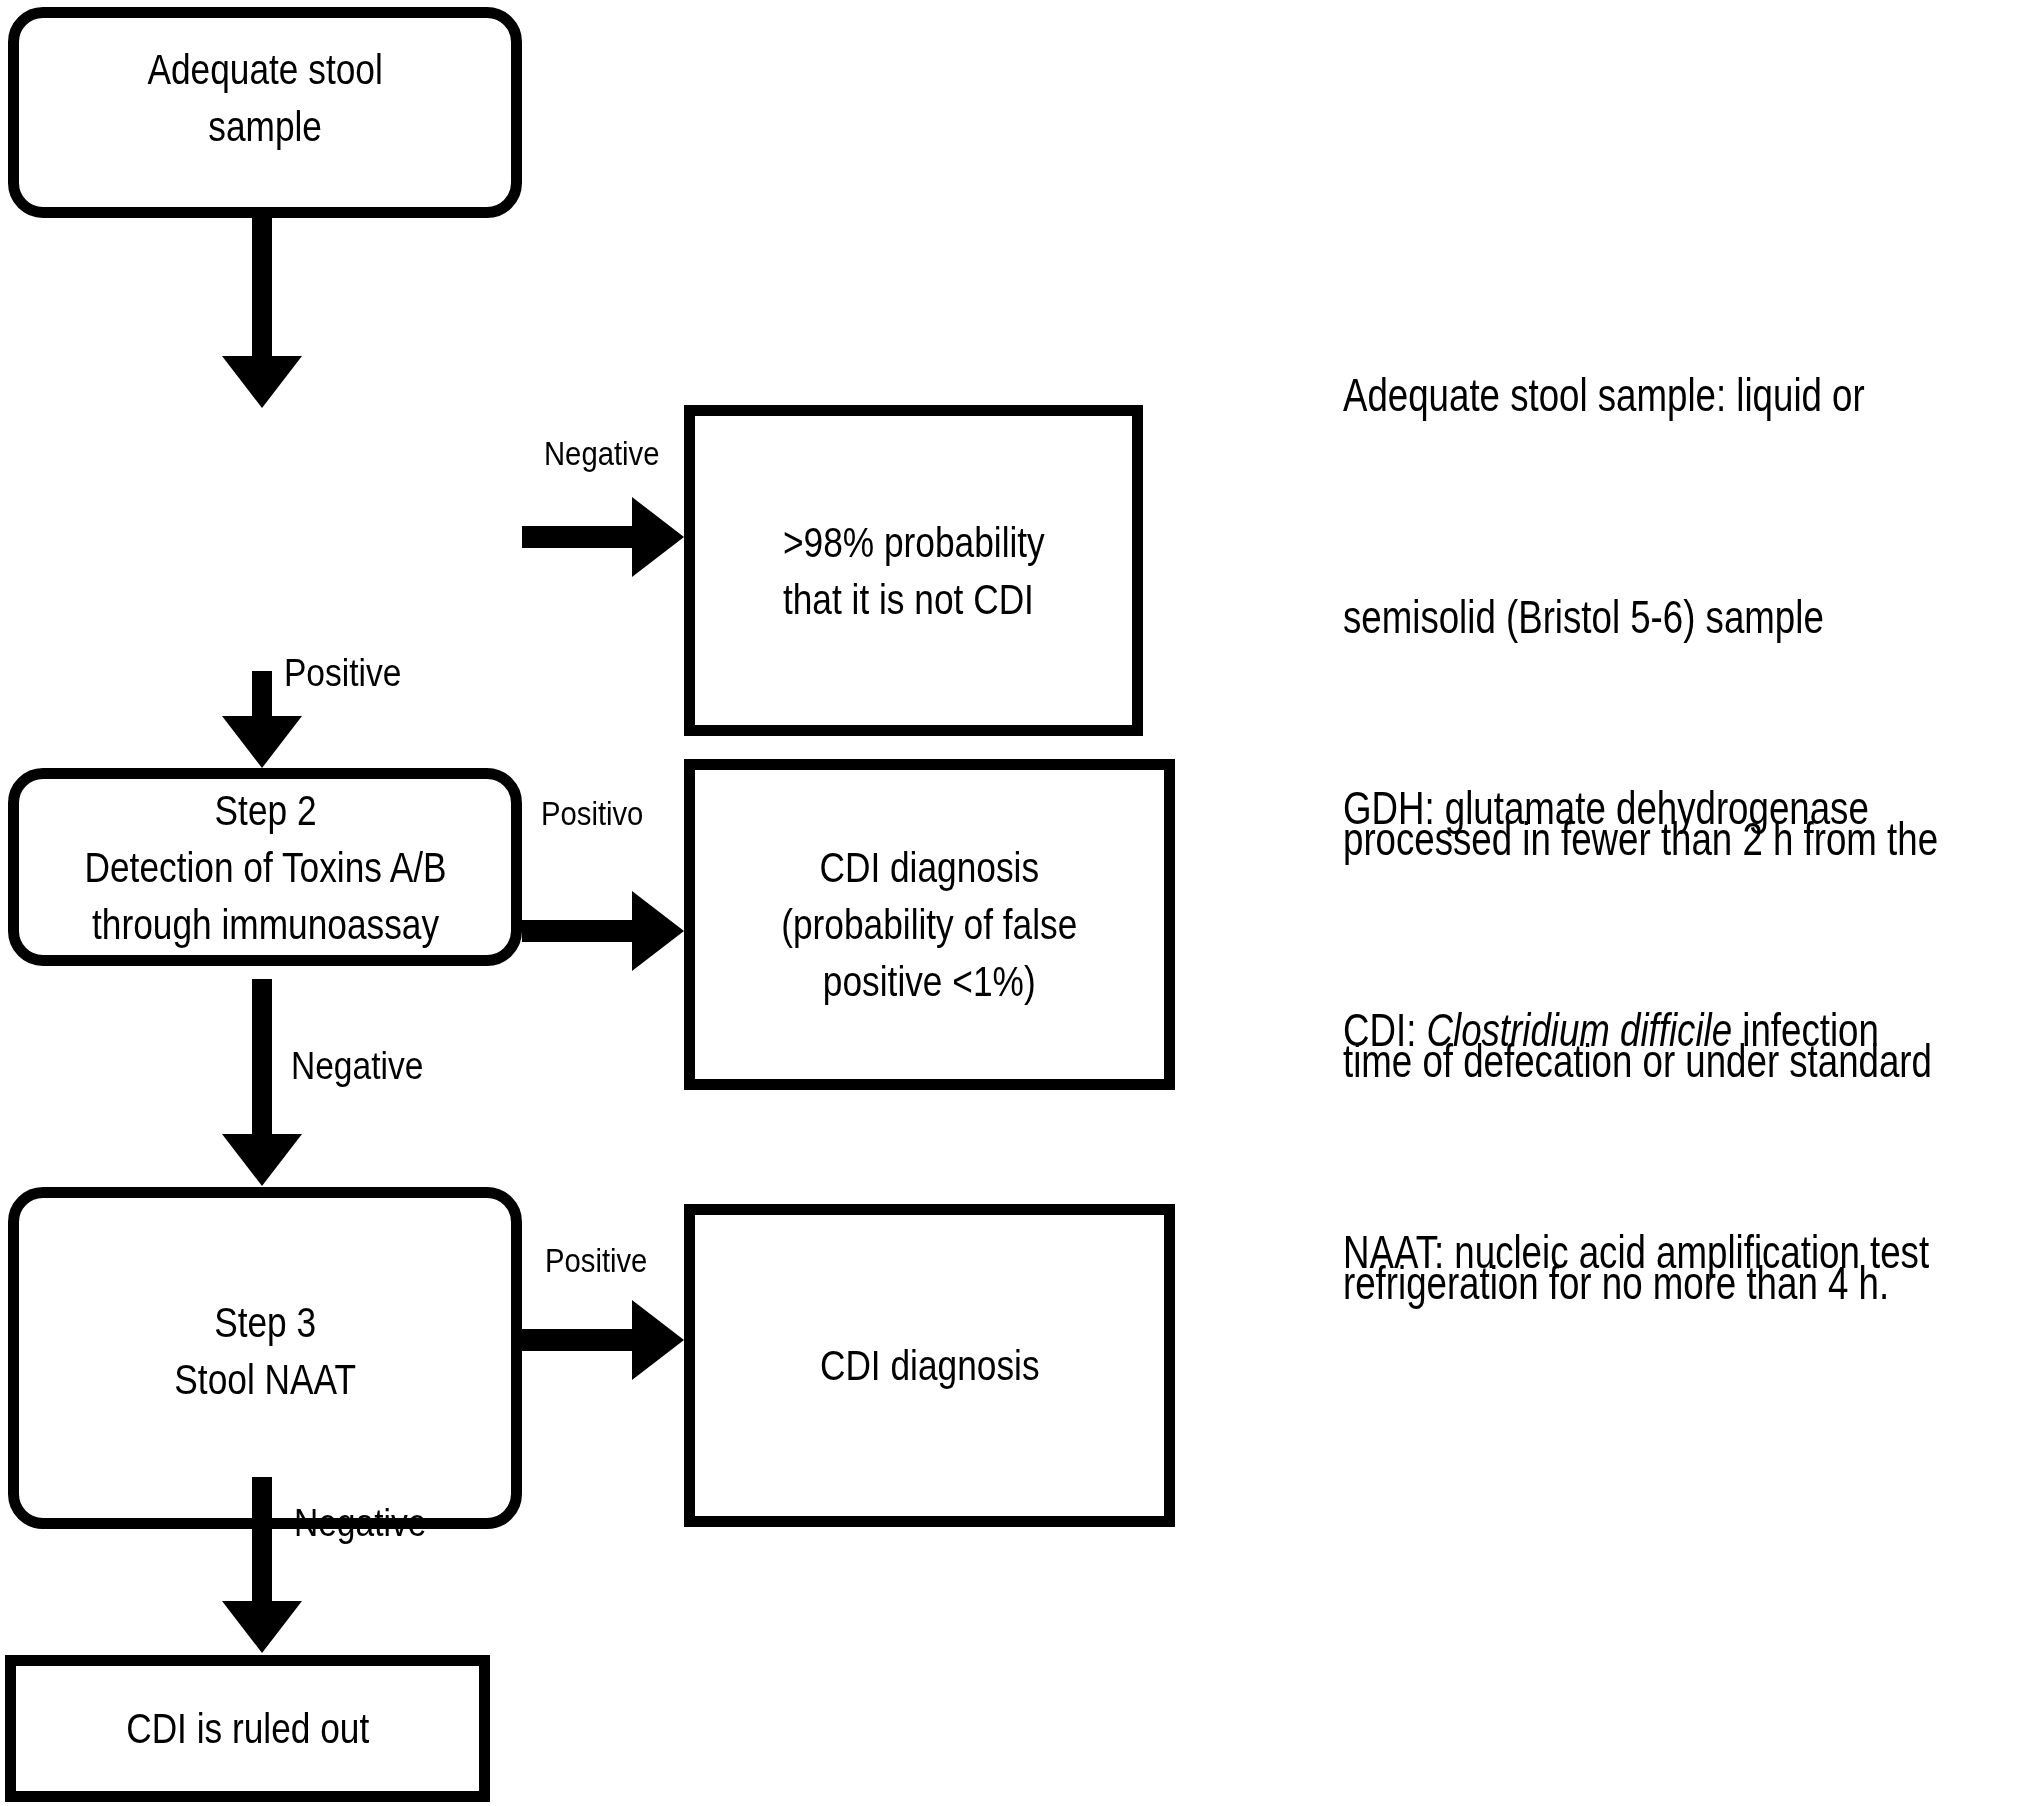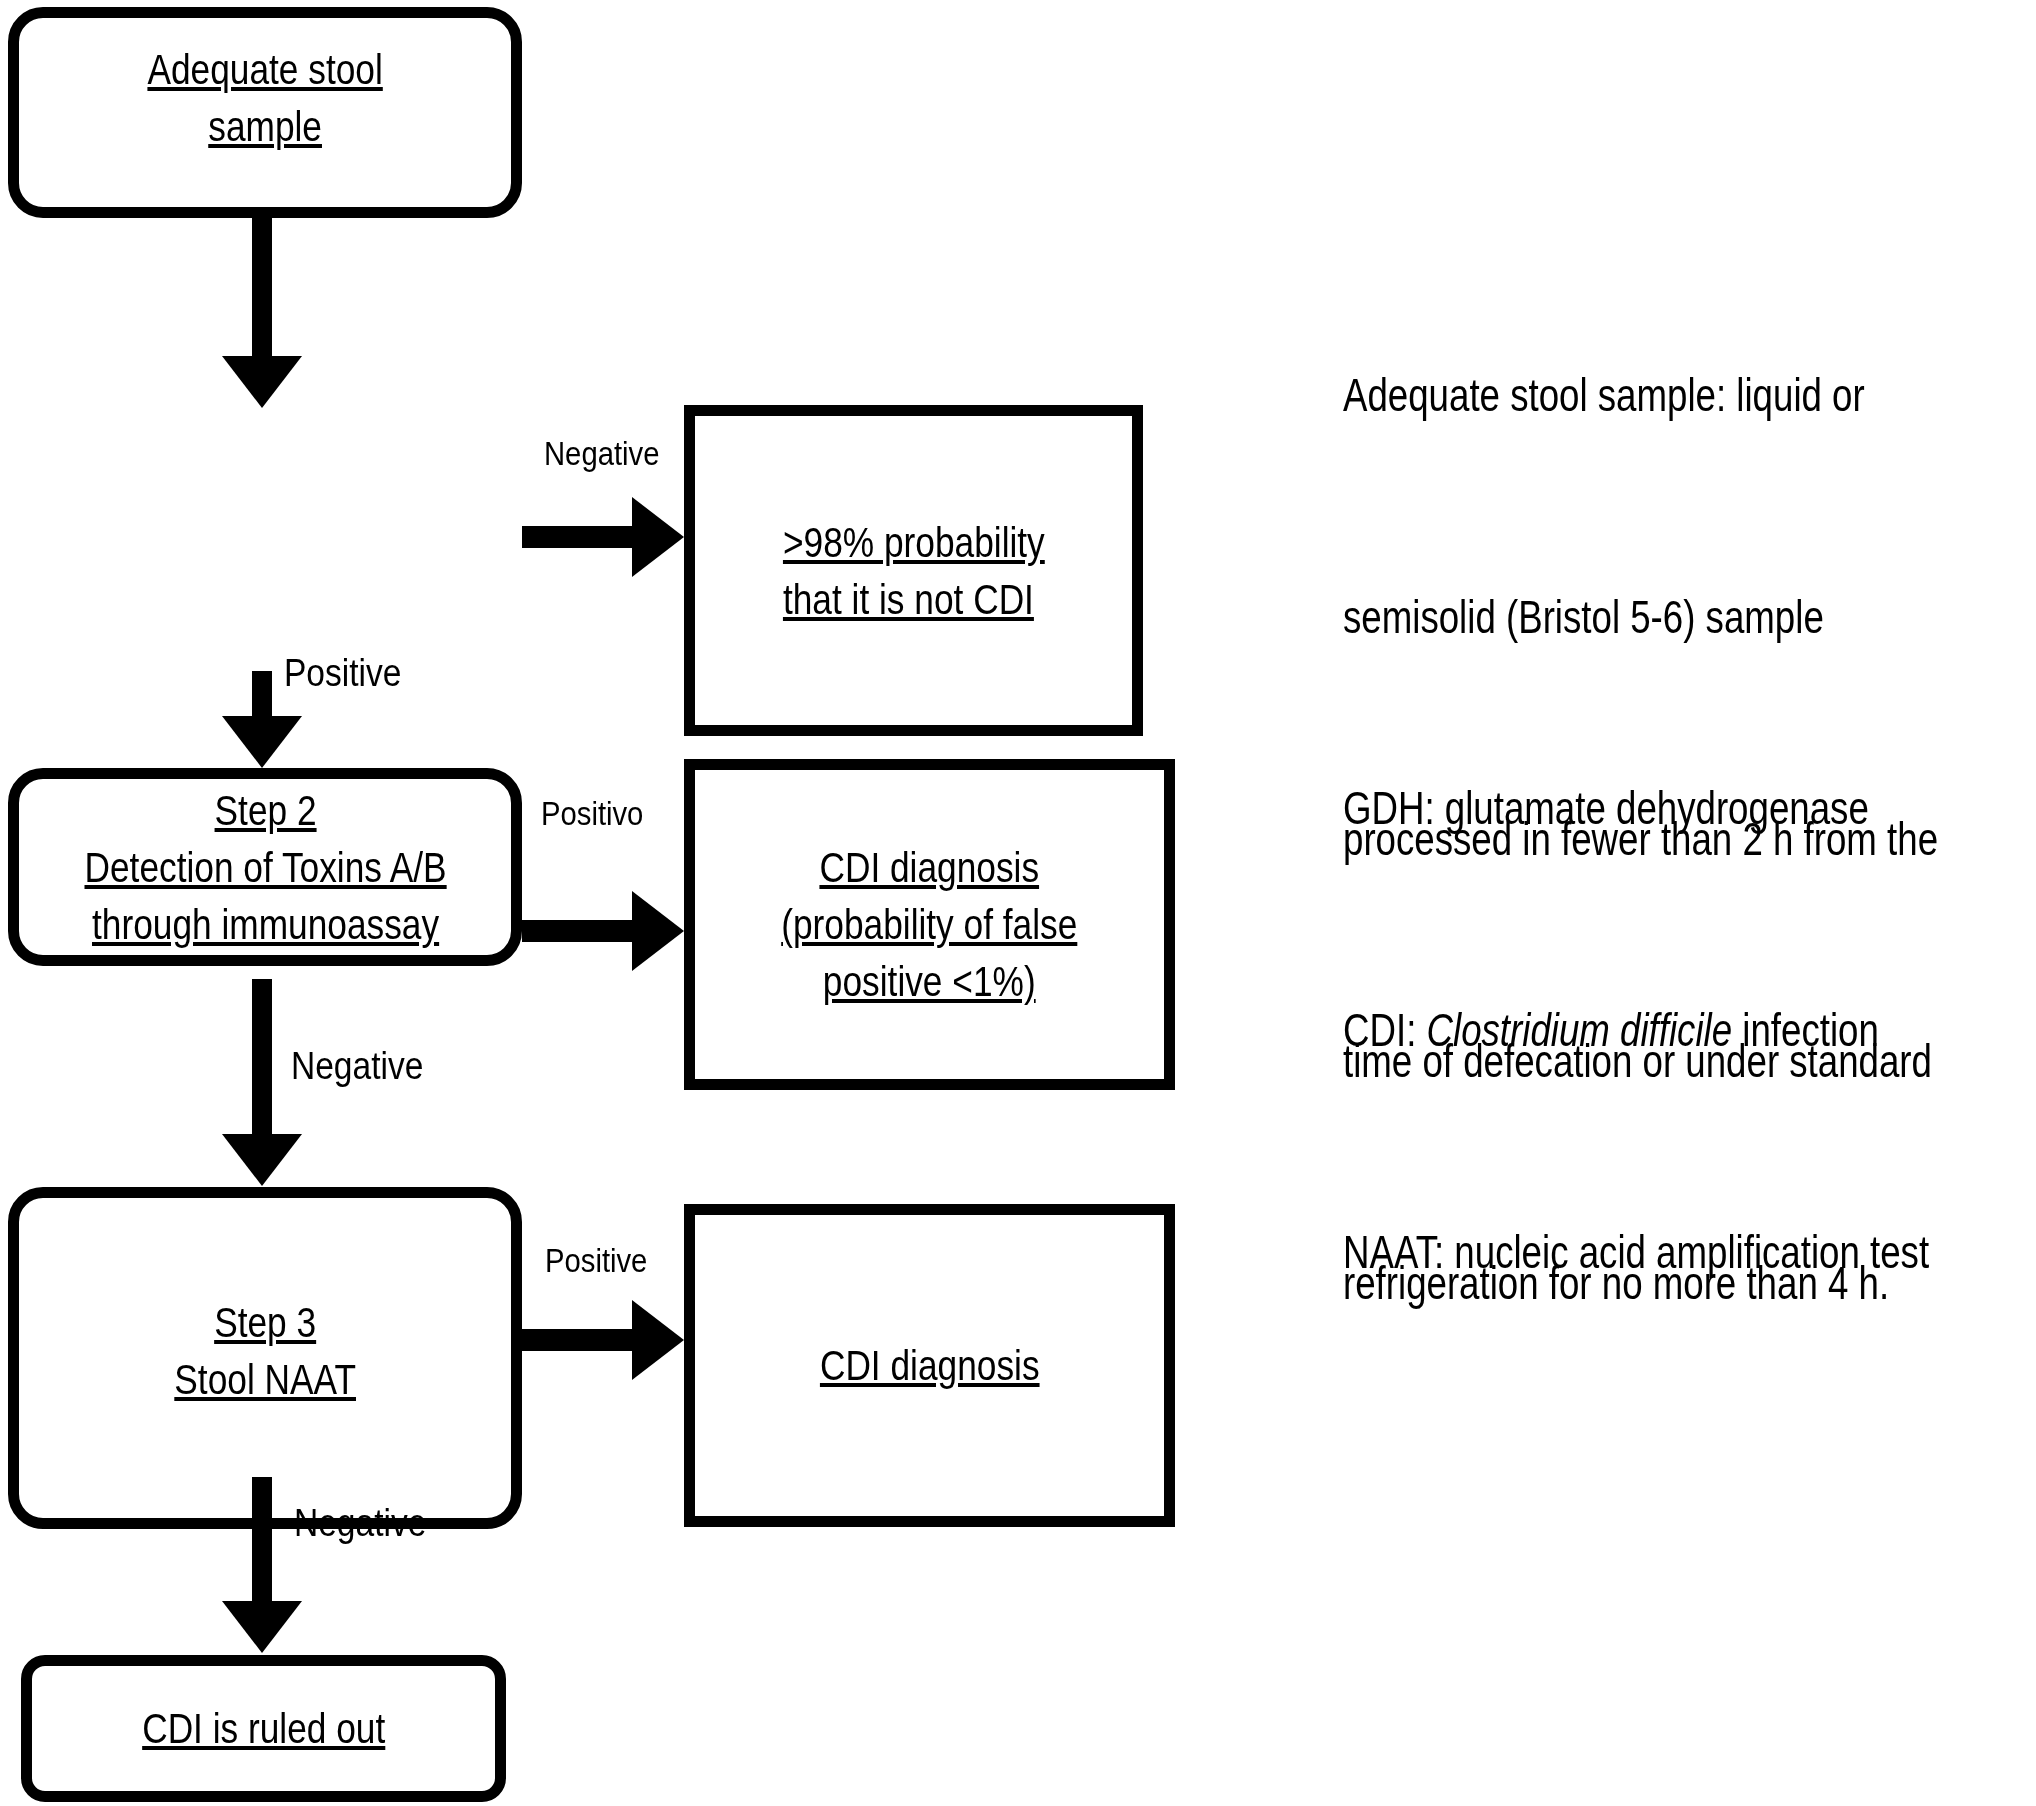--- a/index.html
+++ b/index.html
@@ -14,21 +14,20 @@
   }
   
   .node{
     position:absolute;
     box-sizing:border-box;
     border:11px solid #000;
     background:#fff;
     display:flex;
     align-items:center;
     justify-content:center;
-    text-decoration:underline;
   }
   .rbox{border-radius:35px;}
   .sbox{border-radius:0;}
   .btxt{
     font-size:42px;
     line-height:57px;
     text-align:center;
     white-space:pre;
     transform:scaleX(0.84);
     transform-origin:center center;
@@ -90,21 +89,21 @@
   </div>
 
   <div class="node rbox" style="left:8.4px;top:1187px;width:514px;height:342px;padding-bottom:13.4px;">
     <div class="btxt"><div>Step 3</div><div>Stool NAAT</div></div>
   </div>
 
   <div class="node sbox" style="left:684px;top:1204px;width:491px;height:323px;">
     <div class="btxt"><div>CDI diagnosis</div></div>
   </div>
 
-  <div class="node sbox" style="left:21px;top:1655px;width:485px;height:147px;border-radius:24px;">
+  <div class="node sbox" style="left:5px;top:1655px;width:485px;height:147px;">
     <div class="btxt"><div>CDI is ruled out</div></div>
   </div>
 
   <div class="vstem" style="left:252px;top:216px;height:141px;"></div>
   <div class="vhead" style="left:222px;top:356px;"></div>
 
   <div class="vstem" style="left:252px;top:671px;height:46px;"></div>
   <div class="vhead" style="left:222px;top:716px;"></div>
 
   <div class="vstem" style="left:252px;top:979px;height:156px;"></div>

